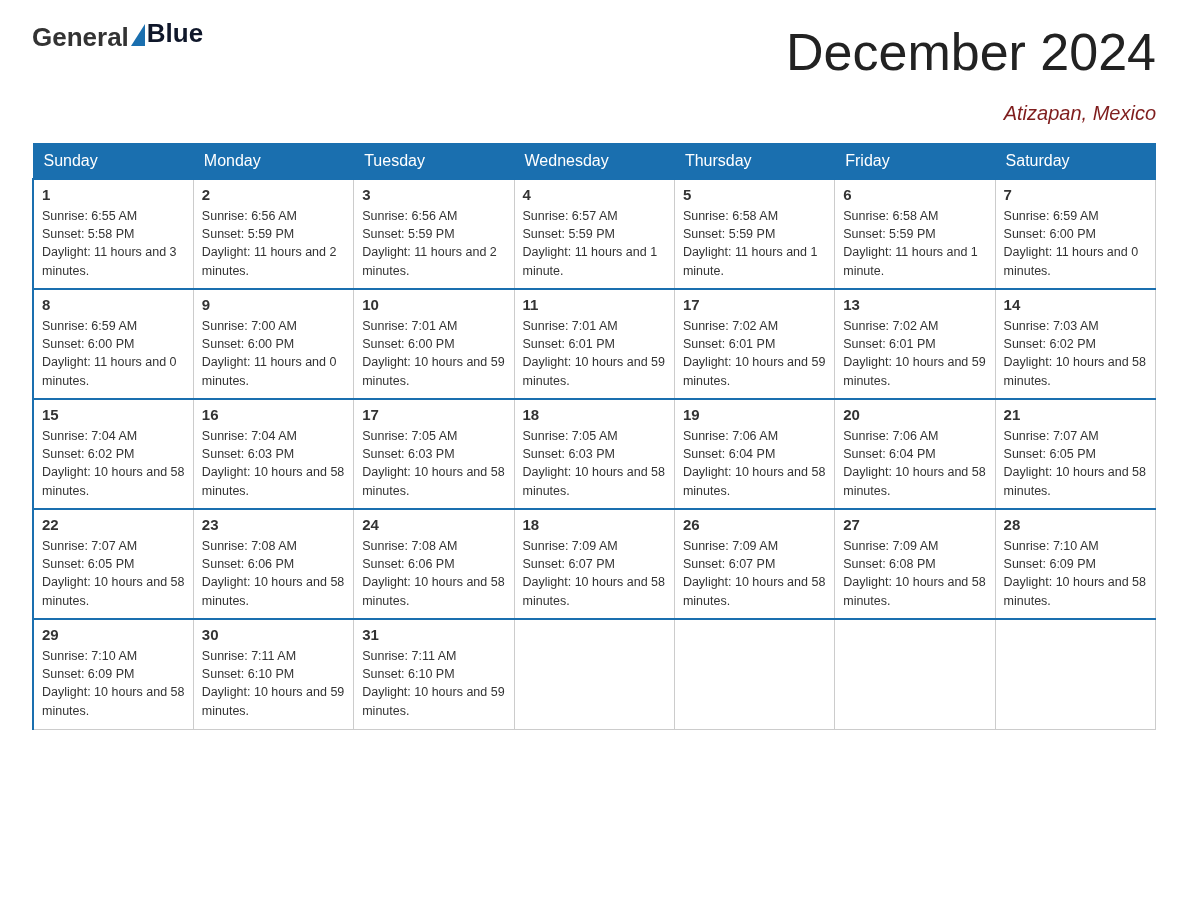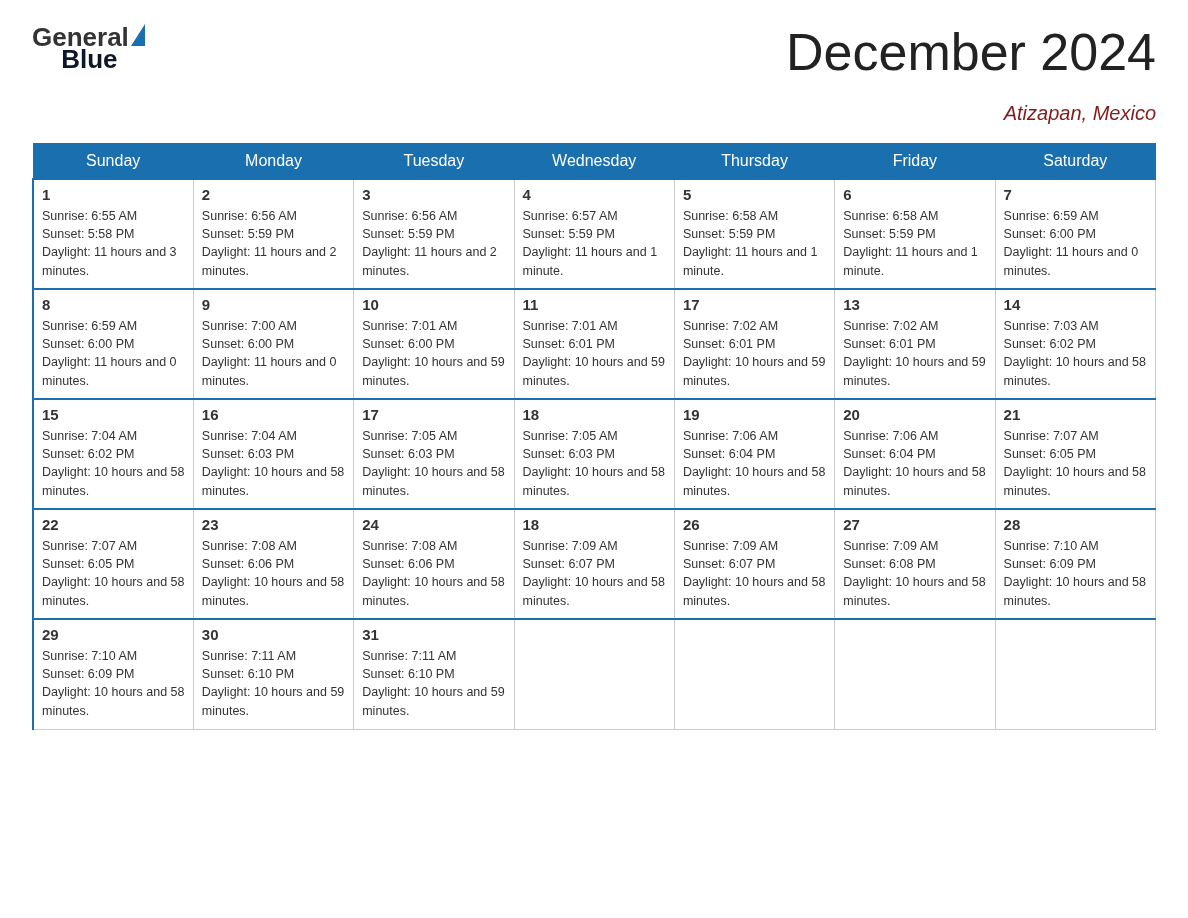--- a/index.html
+++ b/index.html
@@ -11,22 +11,21 @@
       min-height: 918px;
     }
     .header {
       display: flex;
       justify-content: space-between;
       align-items: flex-start;
       margin-bottom: 18px;
     }
     .logo {
       display: flex;
-      flex-direction: column;
-      align-items: center;
+      align-items: flex-start;
     }
     .logo-text {
       display: flex;
       align-items: center;
       font-size: 26px;
       font-weight: bold;
       color: #333;
       line-height: 1;
     }
     .logo-general { color: #333; }
@@ -66,21 +65,21 @@
       width: 100%;
       border-collapse: collapse;
       table-layout: fixed;
     }
     thead tr {
       background-color: #1a6faf;
       color: #fff;
     }
     thead th {
       padding: 8px 10px;
-      text-align: center;
+      text-align: left;
       font-size: 16px;
       font-weight: normal;
       border: 1px solid #1a6faf;
     }
     tbody td {
       vertical-align: top;
       padding: 6px 8px;
       border: 1px solid #ccc;
       font-size: 13px;
       color: #333;

